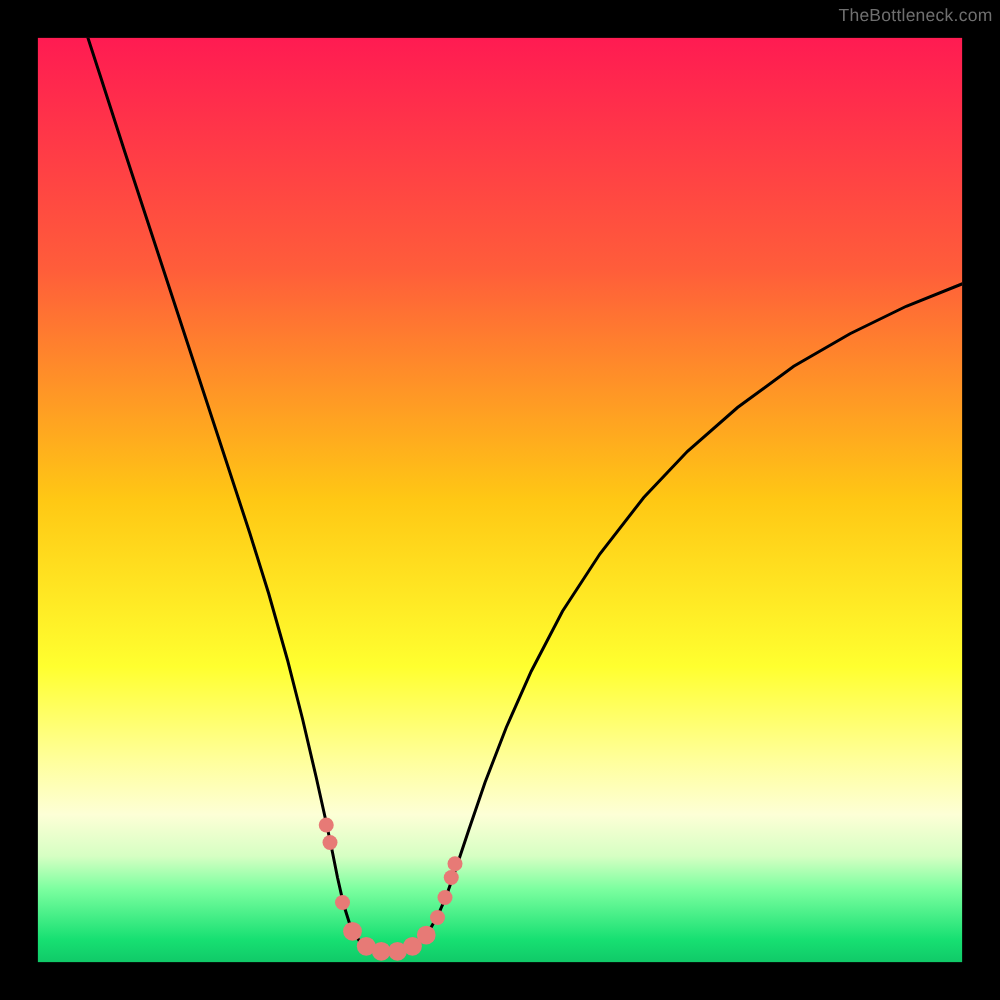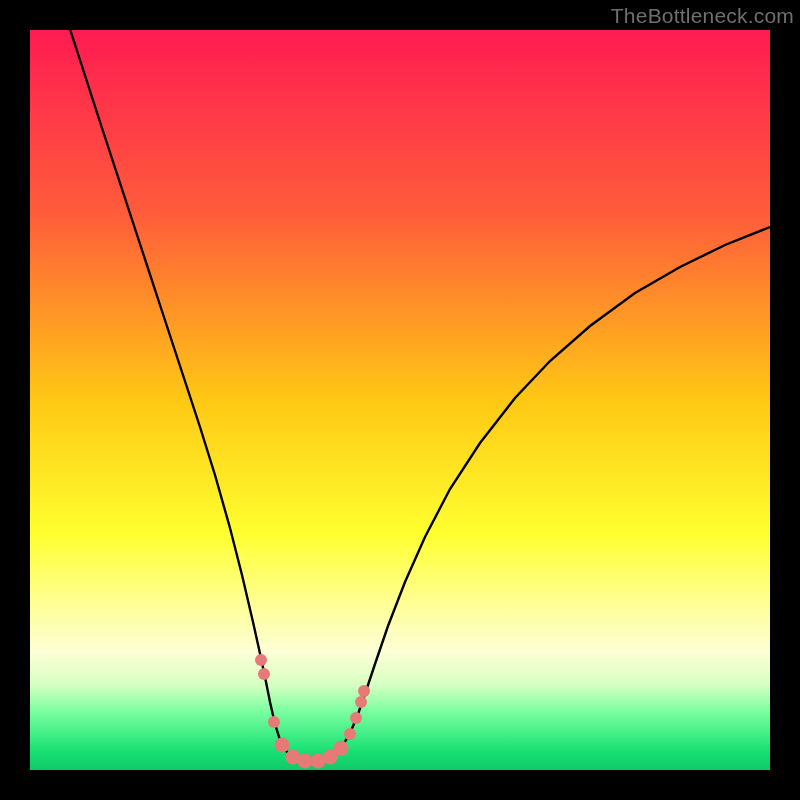--- a/index.html
+++ b/index.html
@@ -24,21 +24,21 @@
     top: 30px;
     width: 740px;
     height: 740px;
     overflow: hidden;
   }
   .watermark {
     position: absolute;
     top: 4px;
     right: 6px;
     color: #6f6f6f;
-    font-size: 21px;
+    font-size: 14px;
     font-weight: 500;
     letter-spacing: 0.2px;
     z-index: 20;
   }
   svg {
     display: block;
   }
 </style>
 </head>
 <body>

